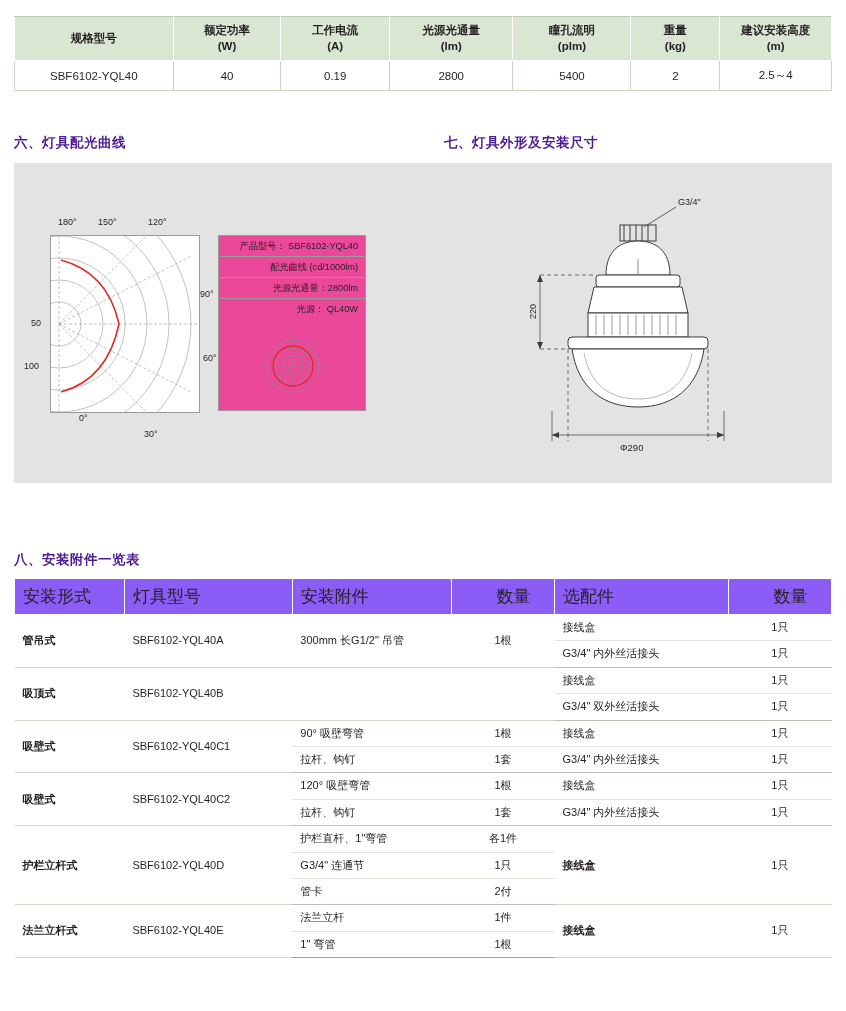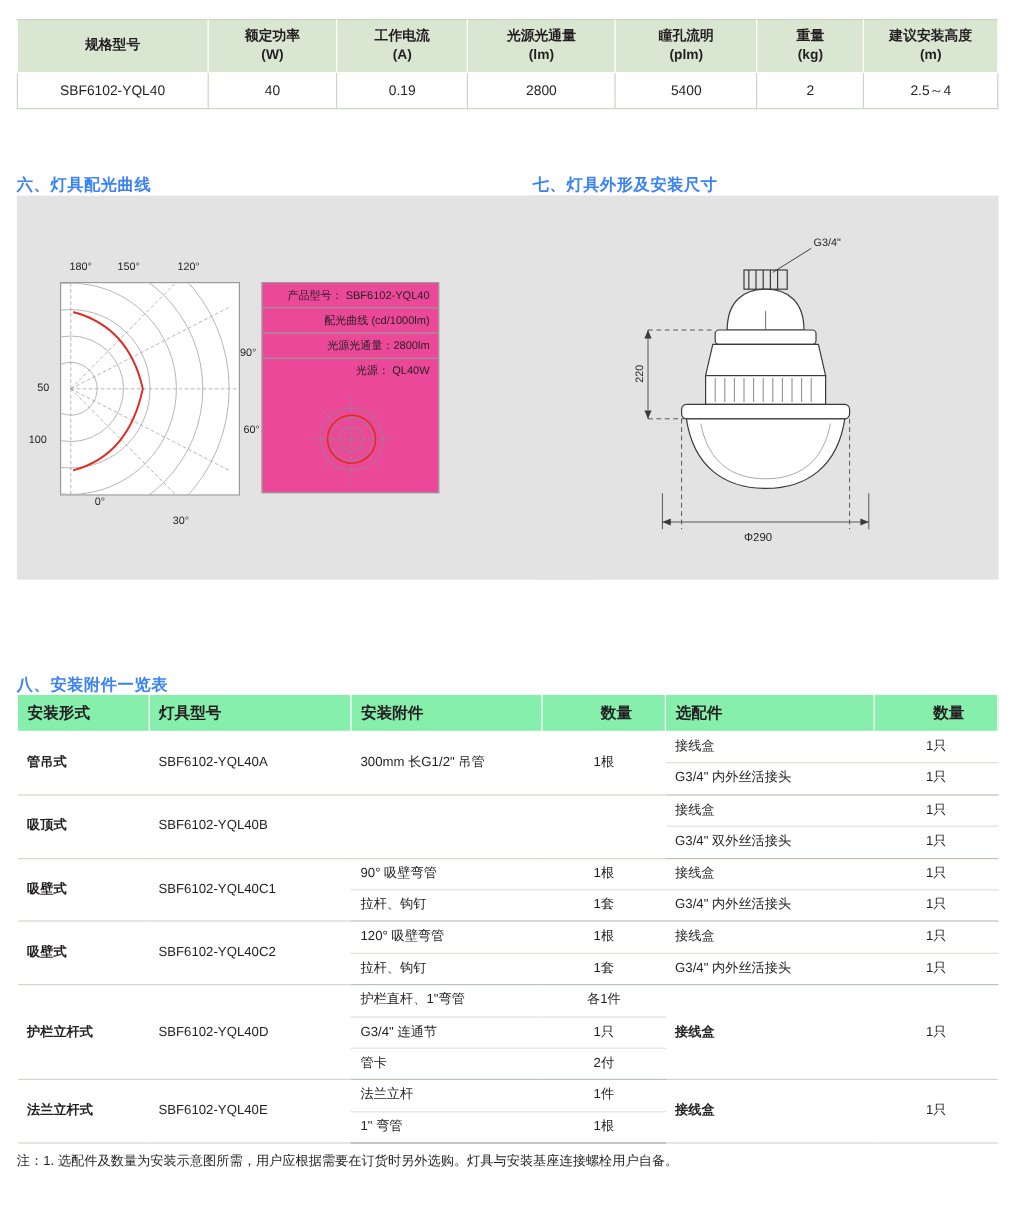--- a/index.html
+++ b/index.html
@@ -51,23 +51,22 @@
   .spec-table tr td:first-child,
   .spec-table tr th:first-child {
     text-align: center;
   }
 
   
   .sec-title {
     position: absolute;
     font-size: 13.5px;
     font-weight: bold;
-    color: #3b82f6;
+    color: #4c1d95;
     letter-spacing: 0.5px;
-    margin-top: 11px;
   }
   #sec6 { left: 14px; top: 134px; }
   #sec7 { left: 444px; top: 134px; }
   #sec8 { left: 14px; top: 551px; }
 
   
   .panel {
     position: absolute;
     background: #e3e3e3;
   }
@@ -120,26 +119,26 @@
   
   .acc-table {
     position: absolute;
     left: 14px;
     top: 578px;
     width: 818px;
     border-collapse: collapse;
     font-size: 11px;
   }
   .acc-table th {
-    background: #86efac;
-    font-weight: bold;
+    background: #8b5cf6;
+    font-weight: normal;
     border: 1px solid #ffffff;
     padding: 6px 8px;
     text-align: left;
-    font-size: 13px;
+    font-size: 17px;
   }
   .acc-table th.c { text-align: center; padding-left: 29px; }
   .acc-table td {
     border-bottom: 1px solid #cfd8ca;
     padding: 5px 8px;
     vertical-align: middle;
     line-height: 1.4;
   }
   .acc-table td.center { text-align: center; }
   .acc-table td.bold { font-weight: bold; }
@@ -436,16 +435,15 @@
         <td class="center" rowspan="2">1只</td>
       </tr>
       <tr class="last">
         <td>1" 弯管</td>
         <td class="center">1根</td>
       </tr>
     </tbody>
   </table>
 
   <div class="notes">
-    <div>注：1. 选配件及数量为安装示意图所需，用户应根据需要在订货时另外选购。灯具与安装基座连接螺栓用户自备。</div>
   </div>
 
 </div>
 
 </body></html>

